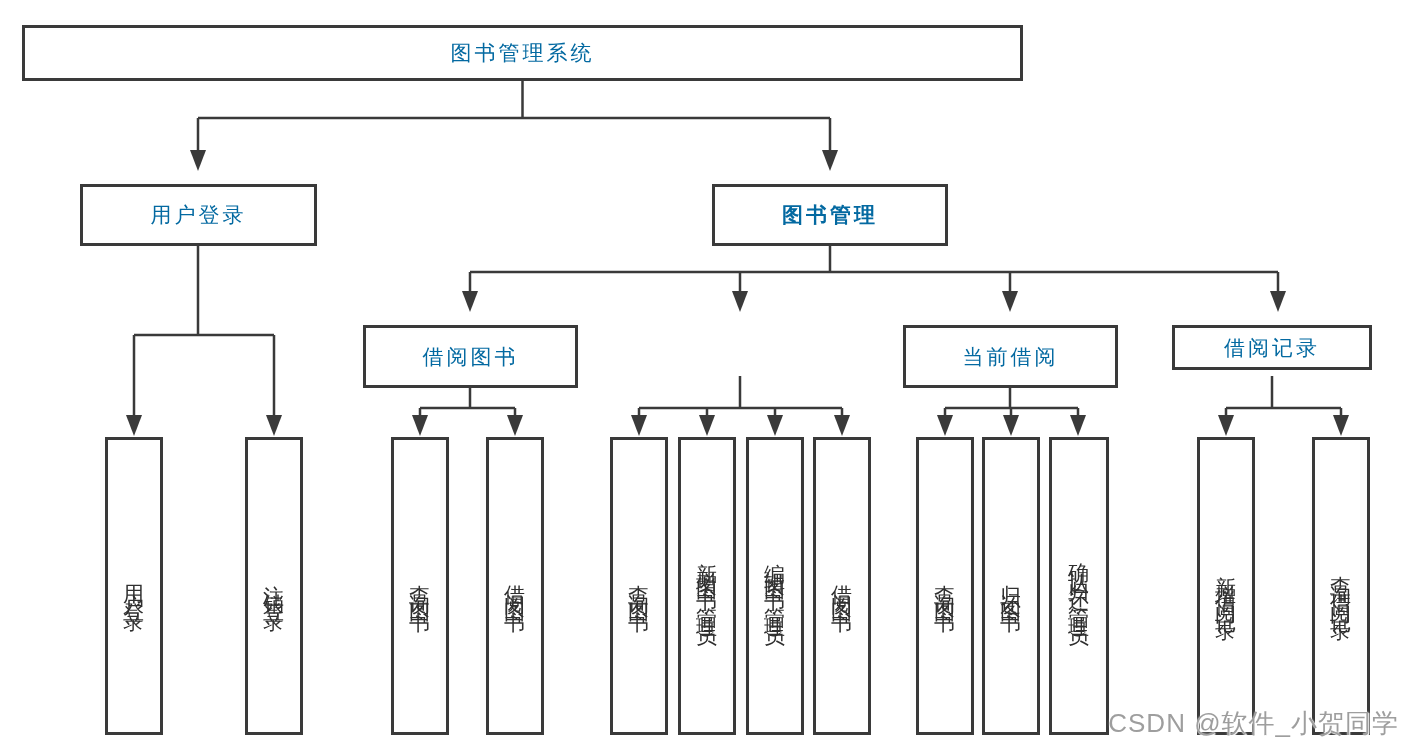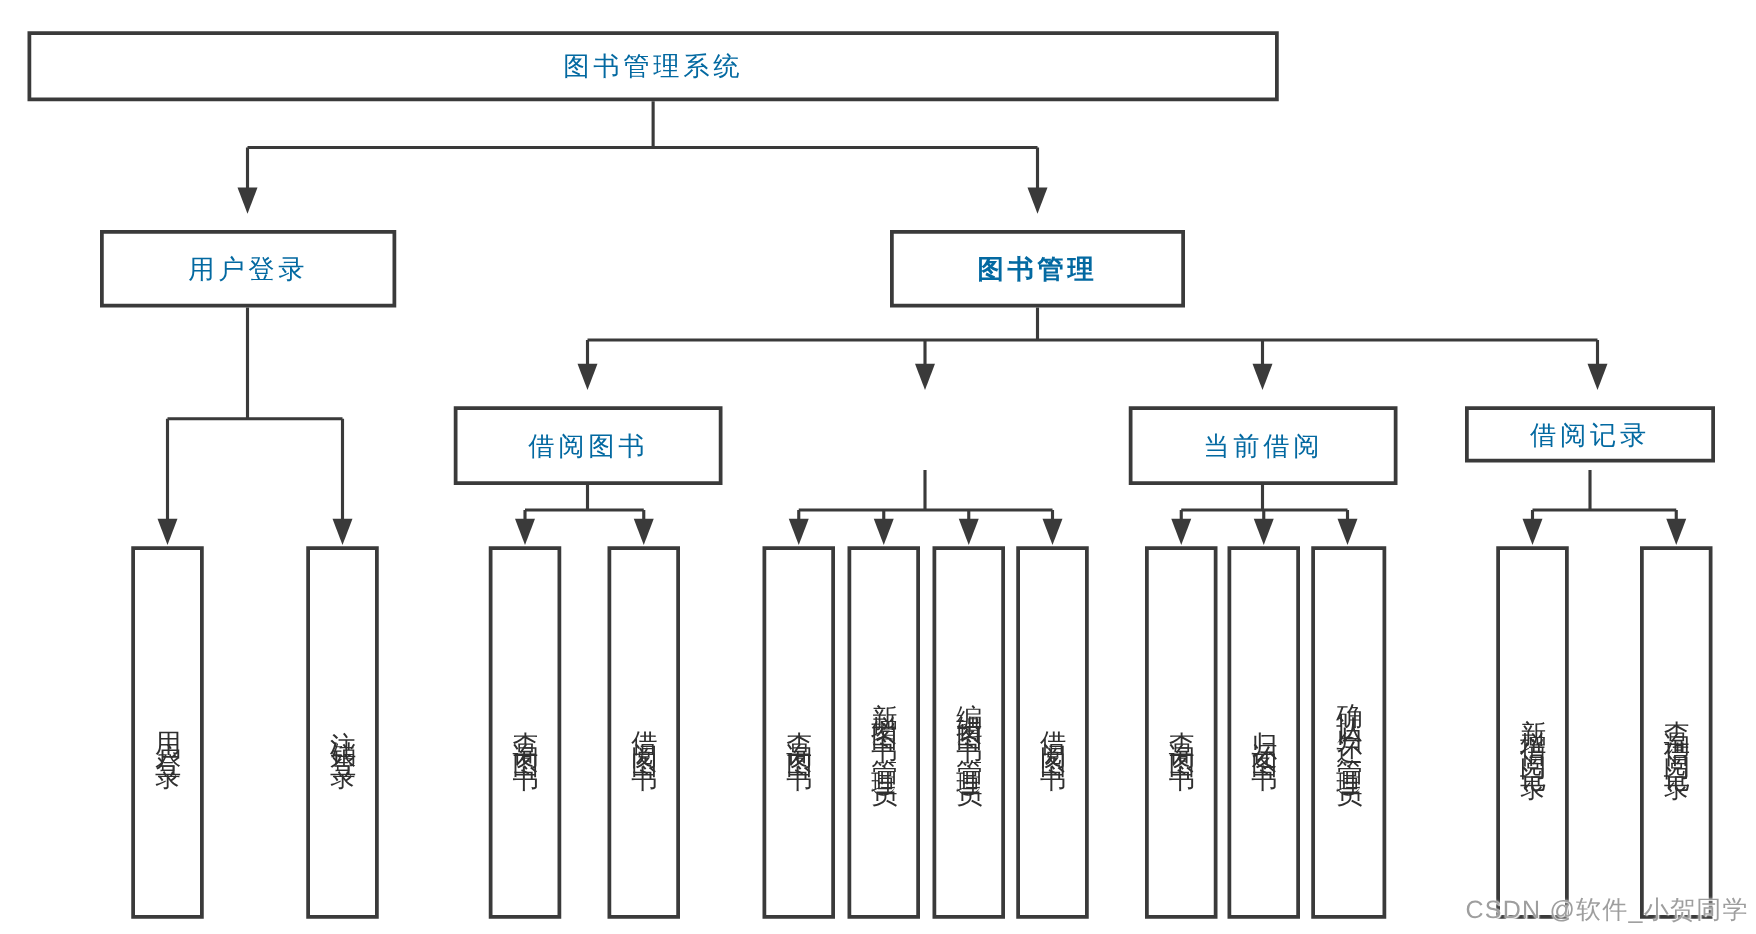--- a/index.html
+++ b/index.html
@@ -24,21 +24,21 @@
     top:437px;width:58px;height:298px;
     display:flex;align-items:center;justify-content:center;
   }
   .vtext{
     writing-mode:vertical-rl;text-orientation:mixed;
     font-size:21px;letter-spacing:9px;line-height:1;
     color:#2f2f2f;
   }
   .watermark{
     position:absolute;z-index:3;right:6px;bottom:6px;
-    font-size:20px;letter-spacing:1px;color:#9e9e9e;
+    font-size:26px;letter-spacing:1px;color:#9e9e9e;
     text-shadow:0 0 2px #ffffff,1px 1px 1px #ffffff;
   }
 </style>
 </head>
 <body>
 
 <div class="stage">
 
   <svg class="wires" width="1405" height="747" viewBox="0 0 1405 747">
     <g stroke="#3a3a3a" stroke-width="2.5" fill="none">

